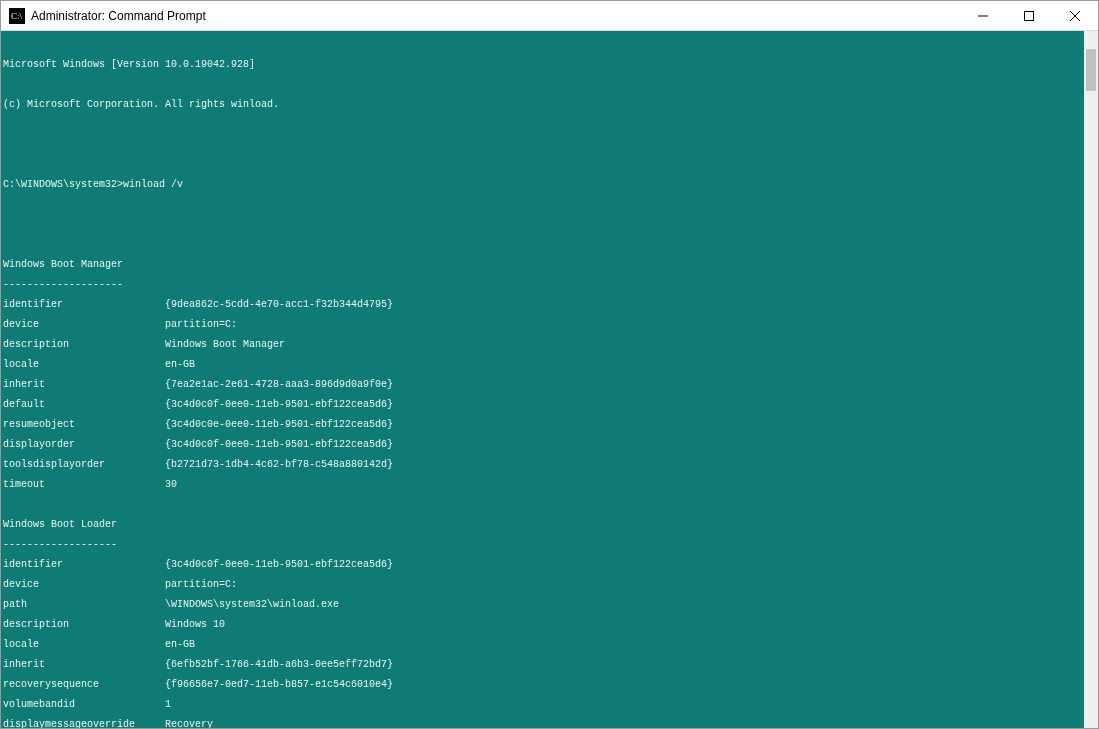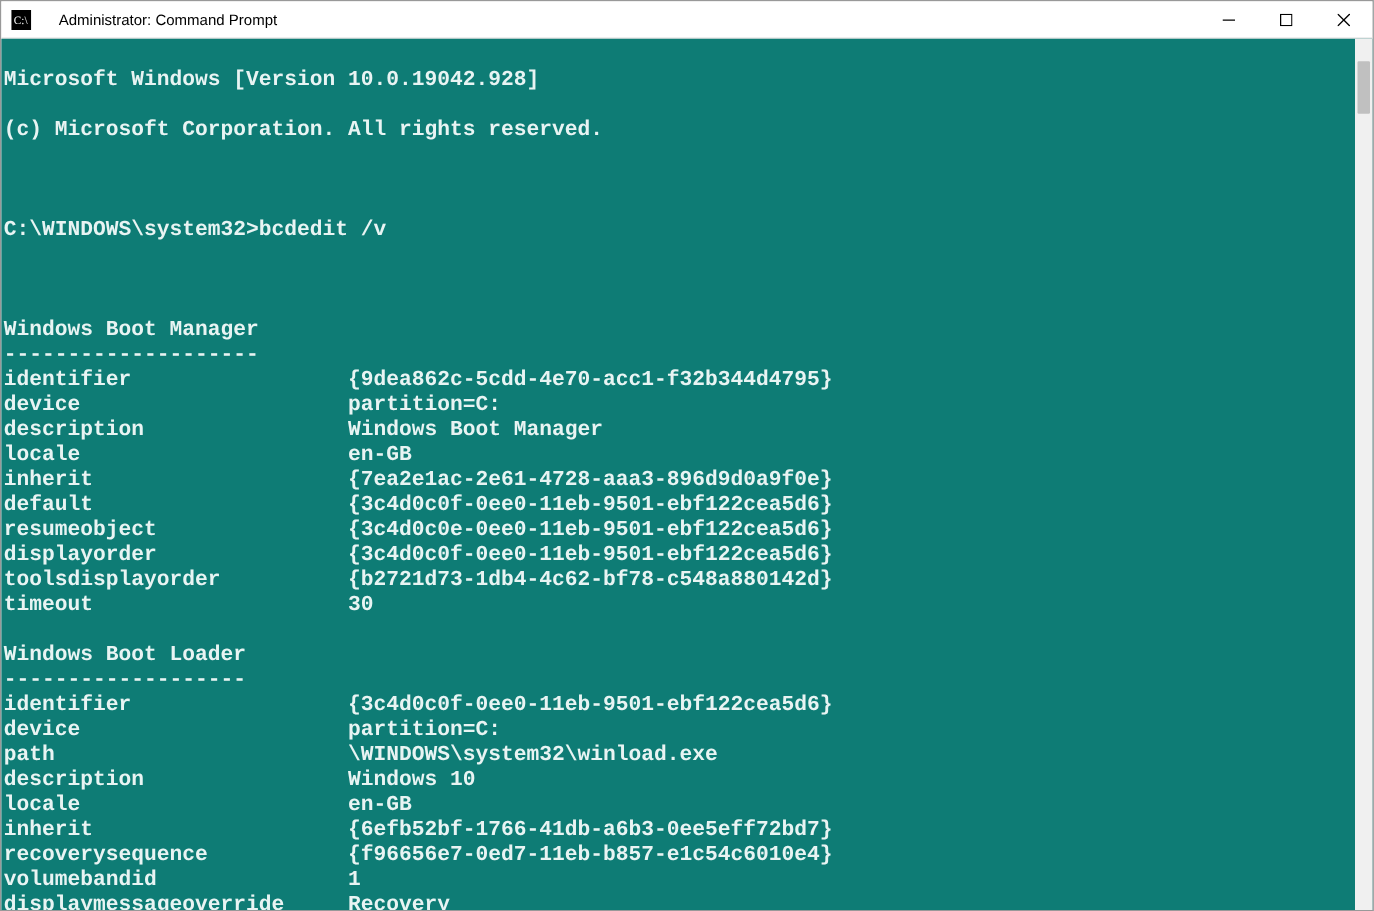--- a/index.html
+++ b/index.html
@@ -23,21 +23,20 @@
     height: 16px;
     margin: 0 6px 0 8px;
     display: flex;
     align-items: center;
     justify-content: center;
   }
   .titlebar .title {
     font-size: 12px;
     color: #000;
     flex: 0 0 auto;
-    margin-left: 16px;
   }
   .titlebar .spacer { flex: 1; }
   .titlebar .winbtn {
     width: 46px;
     height: 30px;
     display: flex;
     align-items: center;
     justify-content: center;
     font-size: 12px;
     color: #000;
@@ -47,26 +46,26 @@
     position: relative;
     width: 100%;
     height: calc(100% - 30px);
     background: #0e7c75;
   }
   .terminal {
     position: absolute;
     top: 0; left: 0; right: 14px; bottom: 0;
     padding: 4px 2px 2px 2px;
     font-family: Consolas, "Courier New", monospace;
-    font-size: 17px;
+    font-size: 10px;
     line-height: 20px;
     color: #e8f4f3;
     white-space: pre;
     overflow: hidden;
-    font-weight: 700;
+    font-weight: 400;
   }
   .scrollbar {
     position: absolute;
     top: 0; right: 0; bottom: 0;
     width: 14px;
     background: #f0f0f0;
   }
   .scrollbar .thumb {
     position: absolute;
     top: 18px;
@@ -106,22 +105,22 @@
     <svg width="10" height="10" viewBox="0 0 10 10">
         <line x1="0" y1="0" x2="10" y2="10" stroke="#000" stroke-width="1"></line>
         <line x1="10" y1="0" x2="0" y2="10" stroke="#000" stroke-width="1"></line>
       </svg>
   </div>
 </div>
 
 <div class="terminal-wrap">
   <div class="terminal">
 <div>Microsoft Windows [Version 10.0.19042.928]</div>
-<div>(c) Microsoft Corporation. All rights reserved.</div>
+<div>(c) Microsoft Corporation. All rights winload.</div>
 <div>&nbsp;</div>
-<div><span>C:\WINDOWS\system32&gt;</span><span>bcdedit /v</span></div>
+<div><span>C:\WINDOWS\system32&gt;</span><span>winload /v</span></div>
 <div>&nbsp;</div>
 <div id="sections"><div>Windows Boot Manager</div><div>--------------------</div><div class="row"><span class="key">identifier</span><span class="val">{9dea862c-5cdd-4e70-acc1-f32b344d4795}</span></div><div class="row"><span class="key">device</span><span class="val">partition=C:</span></div><div class="row"><span class="key">description</span><span class="val">Windows Boot Manager</span></div><div class="row"><span class="key">locale</span><span class="val">en-GB</span></div><div class="row"><span class="key">inherit</span><span class="val">{7ea2e1ac-2e61-4728-aaa3-896d9d0a9f0e}</span></div><div class="row"><span class="key">default</span><span class="val">{3c4d0c0f-0ee0-11eb-9501-ebf122cea5d6}</span></div><div class="row"><span class="key">resumeobject</span><span class="val">{3c4d0c0e-0ee0-11eb-9501-ebf122cea5d6}</span></div><div class="row"><span class="key">displayorder</span><span class="val">{3c4d0c0f-0ee0-11eb-9501-ebf122cea5d6}</span></div><div class="row"><span class="key">toolsdisplayorder</span><span class="val">{b2721d73-1db4-4c62-bf78-c548a880142d}</span></div><div class="row"><span class="key">timeout</span><span class="val">30</span></div><div>&nbsp;</div><div>Windows Boot Loader</div><div>-------------------</div><div class="row"><span class="key">identifier</span><span class="val">{3c4d0c0f-0ee0-11eb-9501-ebf122cea5d6}</span></div><div class="row"><span class="key">device</span><span class="val">partition=C:</span></div><div class="row"><span class="key">path</span><span class="val">\WINDOWS\system32\winload.exe</span></div><div class="row"><span class="key">description</span><span class="val">Windows 10</span></div><div class="row"><span class="key">locale</span><span class="val">en-GB</span></div><div class="row"><span class="key">inherit</span><span class="val">{6efb52bf-1766-41db-a6b3-0ee5eff72bd7}</span></div><div class="row"><span class="key">recoverysequence</span><span class="val">{f96656e7-0ed7-11eb-b857-e1c54c6010e4}</span></div><div class="row"><span class="key">volumebandid</span><span class="val">1</span></div><div class="row"><span class="key">displaymessageoverride</span><span class="val">Recovery</span></div></div>
   </div>
   <div class="scrollbar">
     <div class="thumb"></div>
   </div>
 </div>
 
 </body></html>

